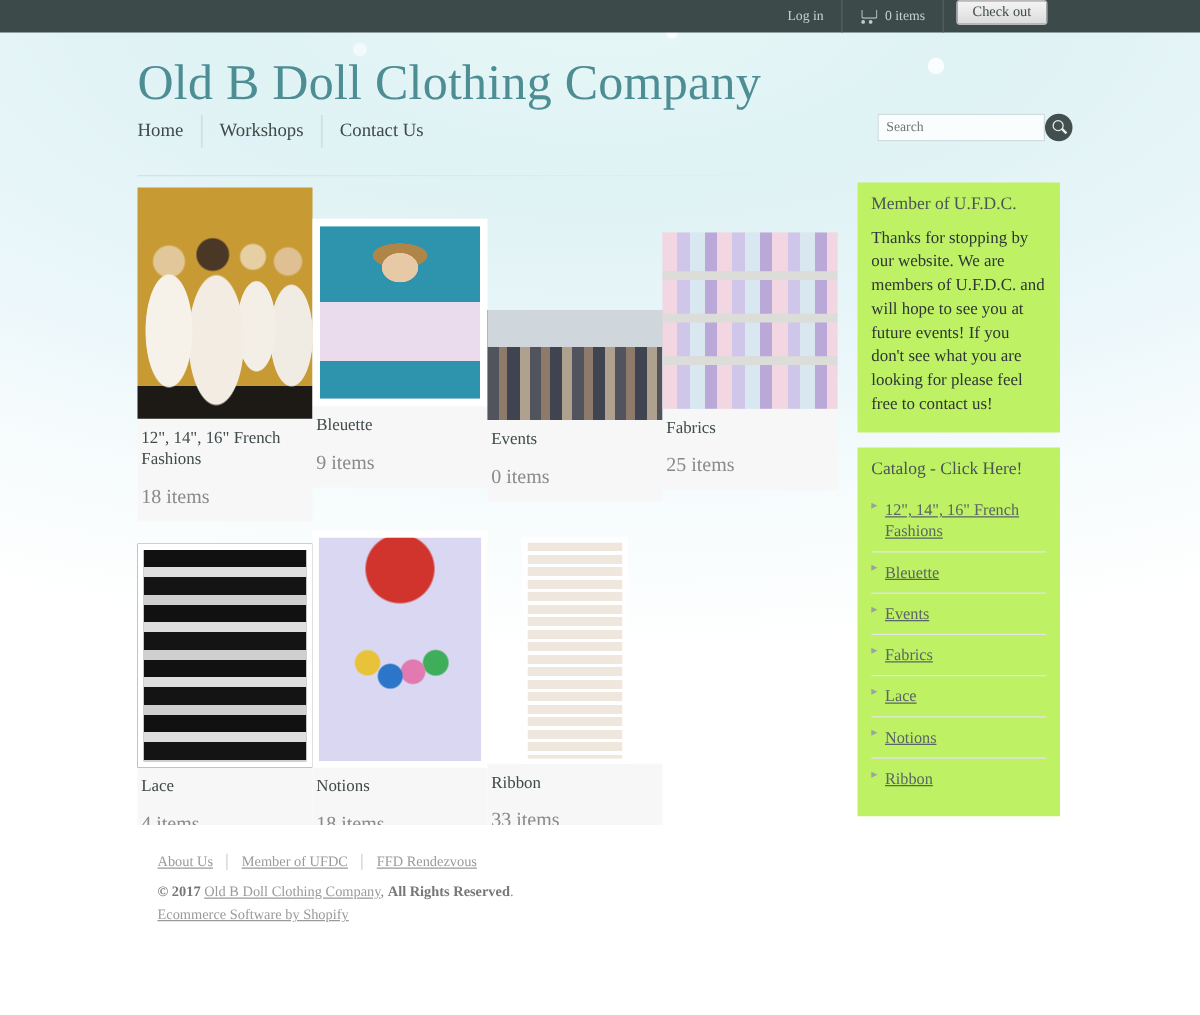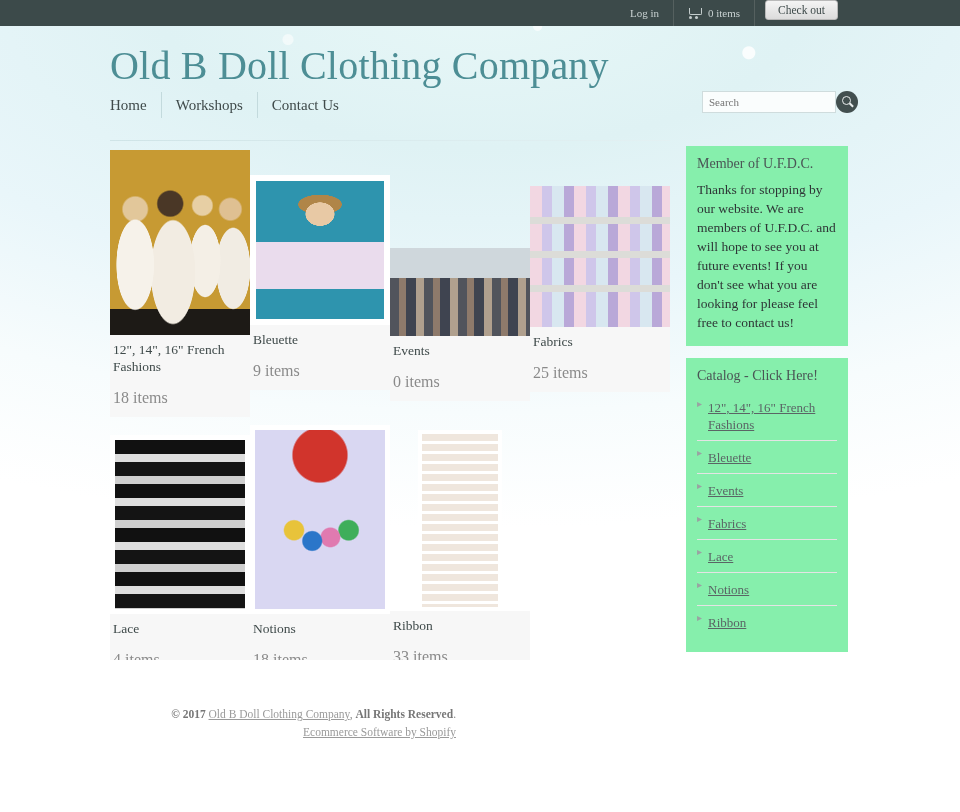--- a/index.html
+++ b/index.html
@@ -155,40 +155,40 @@
   }
   .ph-ribbon{
     background:
       repeating-linear-gradient(to bottom, #efe6dd 0 7px, #ffffff 7px 10px),
       #fff;
     border:4px solid #fff;
   }
 
   
   #sidebar{ position:absolute; left:686px; top:146px; width:162px; }
-  .panel{ background:#86efac; padding:10px 11px 14px 11px; margin-bottom:12px; }
+  .panel{ background:#bef264; padding:10px 11px 14px 11px; margin-bottom:12px; }
   .panel h3{ margin:0 0 8px 0; font-size:14px; font-weight:400; color:#4a5555; }
   .panel p{ margin:0; font-size:13.5px; line-height:19px; color:#2e3636; }
   .cat-title{ margin:0 0 4px 0; font-size:14px; font-weight:400; color:#4a5555; }
   .cat-list{ list-style:none; margin:0; padding:0; }
   .cat-list li{ border-top:1px solid #e4e4e4; padding:7px 0 7px 11px; position:relative; }
   .cat-list li:first-child{ border-top:none; }
   .cat-list li:before{
     content:"\25B8"; position:absolute; left:0; top:6px; color:#9aa2a2; font-size:10px;
   }
   .cat-list a{ font-size:13px; color:#5a6565; text-decoration:underline; line-height:17px;
     display:inline-block; cursor:pointer; }
 
   
   #footer{ position:absolute; left:0; top:660px; width:960px; height:152px; background:#fff; }
   #f-links{ position:absolute; left:126px; top:23px; display:flex; align-items:center; gap:0; }
   #f-links a{ font-size:11.5px; color:#9a9a9a; text-decoration:underline; padding:0 11px; cursor:pointer; }
   #f-links a:first-child{ padding-left:0; }
   .f-sep{ width:1px; height:13px; background:#d2d2d2; }
-  #f-copy{ position:absolute; left:126px; top:45px; font-size:11.5px; color:#8d8d8d; line-height:18px; width:330px;text-align:right; }
+  #f-copy{ position:absolute; left:126px; top:45px; font-size:11.5px; color:#8d8d8d; line-height:18px; width:330px; }
   #f-copy a{ color:#9a9a9a; text-decoration:underline; cursor:pointer; }
   #f-copy .b{ font-weight:bold; color:#777; }
 </style>
 </head>
 <body>
 
 <div id="bg"></div>
 
 <div id="topbar">
   <div class="inner">
@@ -292,19 +292,26 @@
       <li><a>Events</a></li>
       <li><a>Fabrics</a></li>
       <li><a>Lace</a></li>
       <li><a>Notions</a></li>
       <li><a>Ribbon</a></li>
     </ul>
   </div>
 </aside>
 
 <div id="footer">
+  <div id="f-links">
+    <a>About Us</a>
+    <span class="f-sep"></span>
+    <a>Member of UFDC</a>
+    <span class="f-sep"></span>
+    <a>FFD Rendezvous</a>
+  </div>
 
   <div id="f-copy">
     <span class="b">© 2017 </span><a>Old B Doll Clothing Company</a><span>, </span><span class="b">All Rights Reserved</span><span>.</span><br>
     <a>Ecommerce Software by Shopify</a>
   </div>
 
 </div>
 
 </body></html>

